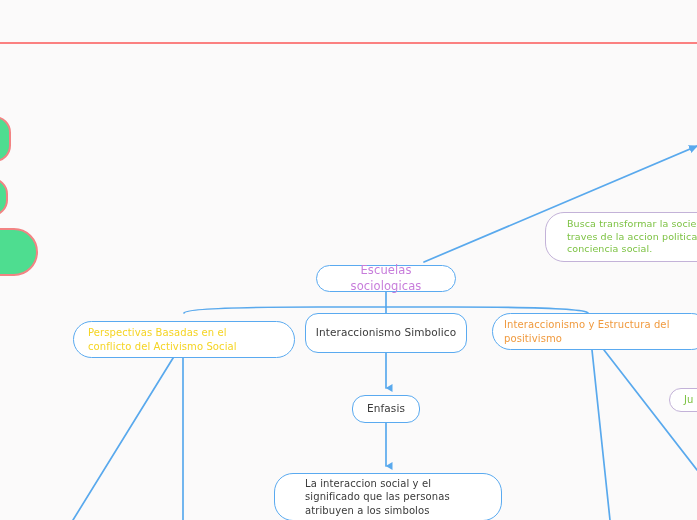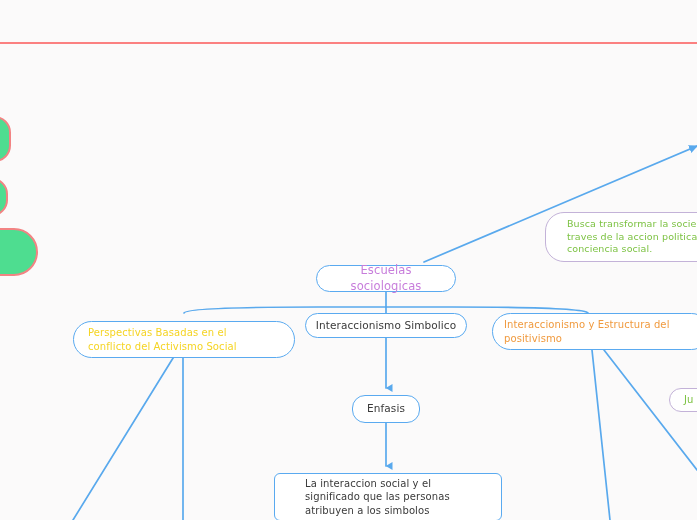--- a/index.html
+++ b/index.html
@@ -101,37 +101,37 @@
               border-color:#5aaaf0; color:#c77ddb; font-size:11.5px; padding:0 8px;">
     <span>Escuelas sociologicas</span>
   </div>
 
   <div class="node" style="left:73px; top:313px; width:222px; height:37px; border-radius:19px;
               border-color:#5aaaf0; color:#f5d423; font-size:10px; padding:0 14px;margin-top:8px;">
     <span>Perspectivas Basadas en el
 conflicto del Activismo Social</span>
   </div>
 
-  <div class="node centered" style="left:305px; top:313px; width:162px; height:25px; border-radius:13px;
+  <div class="node centered" style="left:305px; top:313px; width:162px; height:40px; border-radius:13px;
               border-color:#5aaaf0; color:#3a3a3a; font-size:10.5px; padding:0 8px;">
     <span>Interaccionismo Simbolico</span>
   </div>
 
   <div class="node" style="left:492px; top:313px; width:218px; height:37px; border-radius:19px;
               border-color:#5aaaf0; color:#f09a3e; font-size:10px; padding:0 11px;">
     <span>Interaccionismo y Estructura del
 positivismo</span>
   </div>
 
   <div class="node centered" style="left:352px; top:395px; width:68px; height:25px; border-radius:13px;
               border-color:#5aaaf0; color:#3a3a3a; font-size:10.5px; padding:13px 6px;">
     <span>Enfasis</span>
   </div>
 
-  <div class="node" style="left:274px; top:473px; width:228px; height:48px; border-radius:6px;
+  <div class="node" style="left:274px; top:473px; width:228px; height:48px; border-radius:19px;
               border-color:#5aaaf0; color:#3a3a3a; font-size:10px; padding:0 30px;">
     <span>La interaccion social y el
 significado que las personas
 atribuyen a los simbolos</span>
   </div>
 
   <div class="node" style="left:545px; top:212px; width:175px; height:50px; border-radius:19px;
               border-color:#c3b2d8; color:#7cc242; font-size:9.5px; padding:0 21px;">
     <span>Busca transformar la socie
 traves de la accion politica

